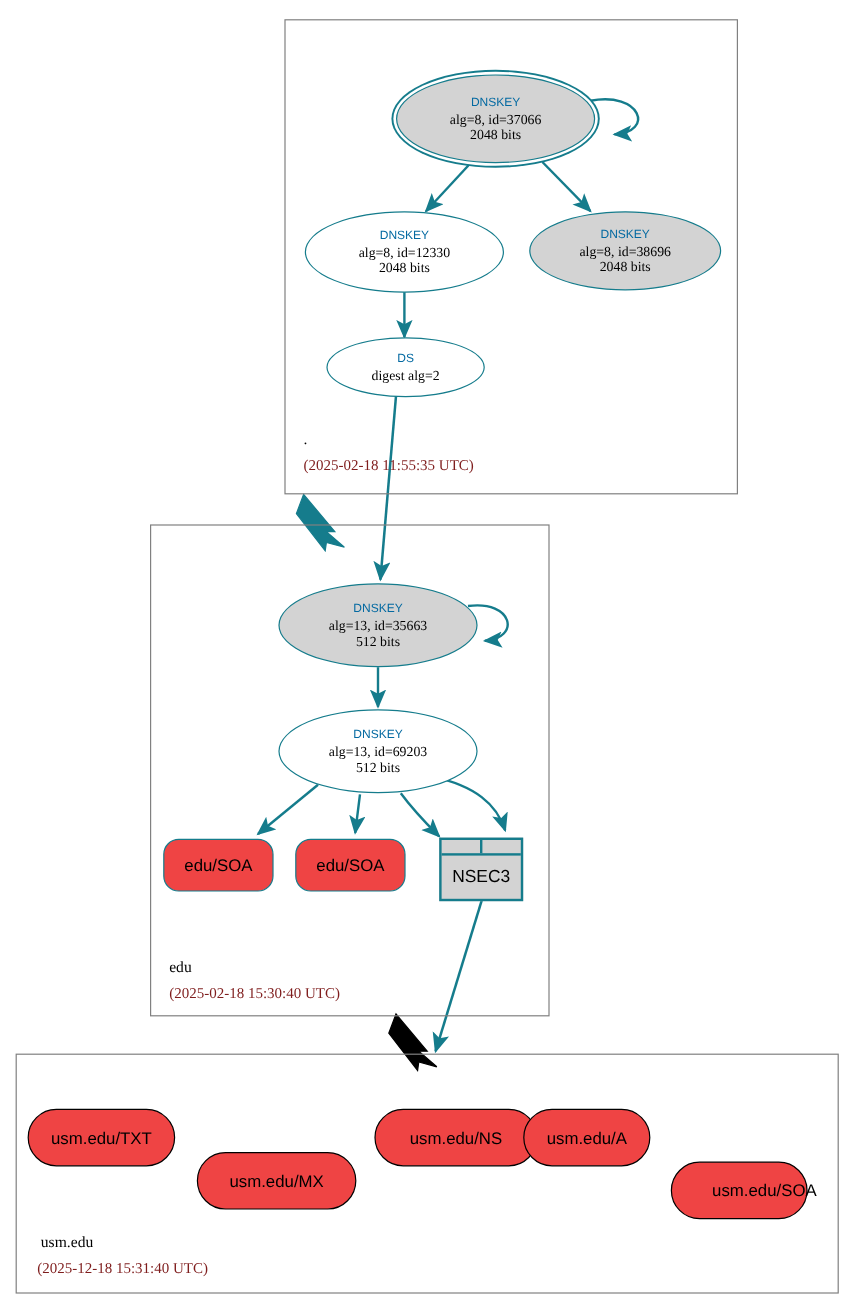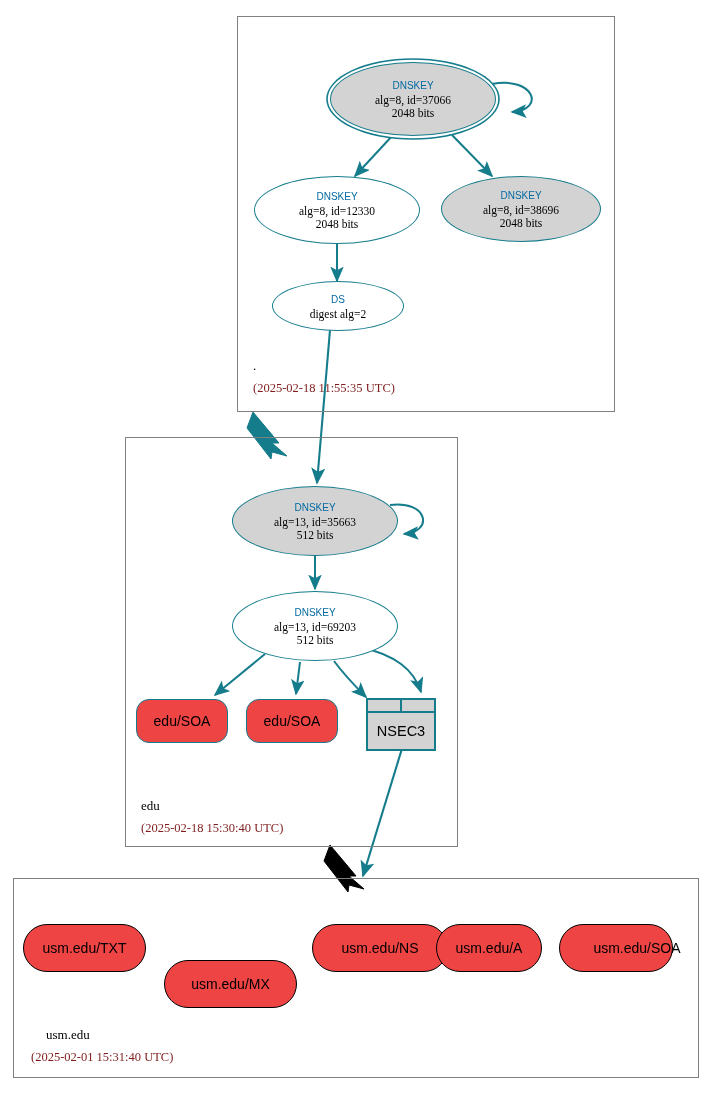--- a/index.html
+++ b/index.html
@@ -150,30 +150,30 @@
   <div class="hdr">
     <div class="cell"></div>
     <div class="cell"></div>
   </div>
   <div class="body">
     <span>NSEC3</span>
   </div>
 </div>
 
 <div class="zone-box" style="left:13px;top:878px;width:686px;height:200px;"></div>
-<div class="zone-label" style="left:46px;top:1027px;">usm.edu</div>
-<div class="zone-time" style="left:31px;top:1050px;">(2025-02-01 15:31:40 UTC)</div>
+<div class="zone-label" style="left:34px;top:1027px;">usm.edu</div>
+<div class="zone-time" style="left:31px;top:1050px;">(2025-12-18 15:31:40 UTC)</div>
 
 <div class="node rrset insecure" style="left:23px;top:924px;width:123px;height:48px;">
   <div class="rr-label">usm.edu/TXT</div>
 </div>
 <div class="node rrset insecure" style="left:164px;top:960px;width:133px;height:48px;">
   <div class="rr-label">usm.edu/MX</div>
 </div>
 <div class="node rrset insecure" style="left:312px;top:924px;width:136px;height:48px;">
   <div class="rr-label">usm.edu/NS</div>
 </div>
 <div class="node rrset insecure" style="left:436px;top:924px;width:106px;height:48px;">
   <div class="rr-label">usm.edu/A</div>
 </div>
-<div class="node rrset insecure" style="left:559px;top:924px;width:114px;height:48px;padding-left:42px;">
+<div class="node rrset insecure" style="left:559px;top:968px;width:114px;height:48px;padding-left:42px;">
   <div class="rr-label">usm.edu/SOA</div>
 </div>
 
 </body></html>

